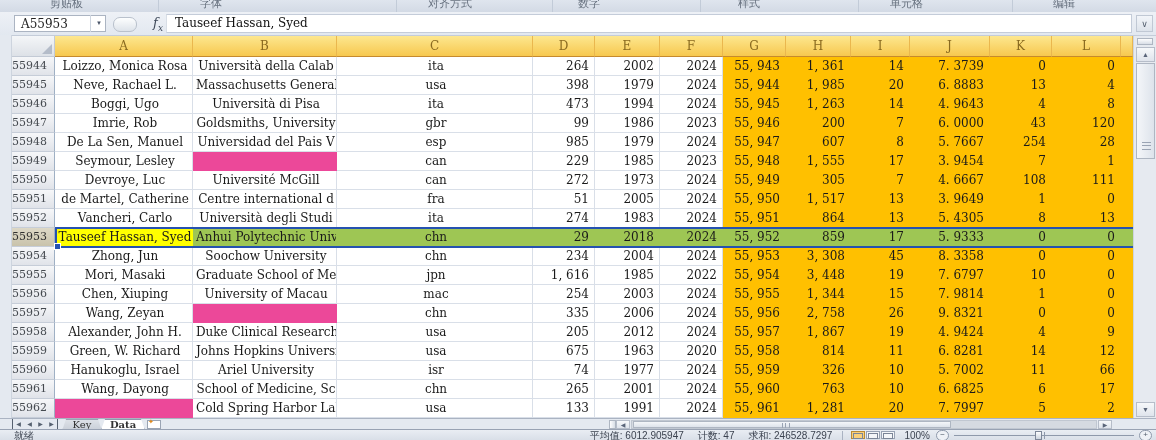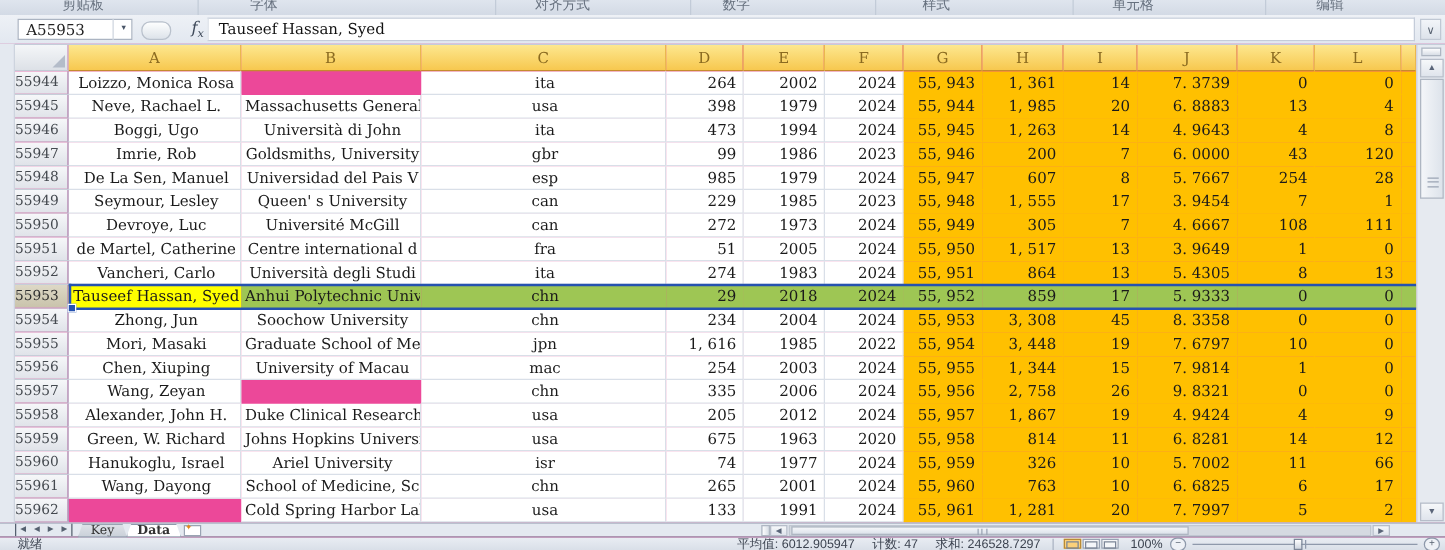--- a/index.html
+++ b/index.html
@@ -173,20 +173,21 @@
     <div class="ch c-j">J</div>
     <div class="ch c-k">K</div>
     <div class="ch c-l">L</div>
     <div class="ch c-m"></div>
   </div>
 
   <div class="grid-rows">
       <div class="row">
       <div class="cell c-rh rh">55944</div>
       <div class="cell c-a al">Loizzo, Monica Rosa</div>
+      <div class="cell c-b al">Università della Calab</div>
       <div class="cell c-c al">ita</div>
       <div class="cell c-d ar">264</div>
       <div class="cell c-e ar">2002</div>
       <div class="cell c-f ar">2024</div>
       <div class="cell c-g ar fill-orange">55, 943</div>
       <div class="cell c-h ar fill-orange">1, 361</div>
       <div class="cell c-i ar fill-orange">14</div>
       <div class="cell c-j ar fill-orange">7. 3739</div>
       <div class="cell c-k ar fill-orange">0</div>
       <div class="cell c-l ar fill-orange">0</div>
@@ -204,21 +205,21 @@
       <div class="cell c-h ar fill-orange">1, 985</div>
       <div class="cell c-i ar fill-orange">20</div>
       <div class="cell c-j ar fill-orange">6. 8883</div>
       <div class="cell c-k ar fill-orange">13</div>
       <div class="cell c-l ar fill-orange">4</div>
       <div class="cell c-m fill-orange"></div>
     </div>
       <div class="row">
       <div class="cell c-rh rh">55946</div>
       <div class="cell c-a al">Boggi, Ugo</div>
-      <div class="cell c-b al">Università di John</div>
+      <div class="cell c-b al">Università di Pisa</div>
       <div class="cell c-c al">ita</div>
       <div class="cell c-d ar">473</div>
       <div class="cell c-e ar">1994</div>
       <div class="cell c-f ar">2024</div>
       <div class="cell c-g ar fill-orange">55, 945</div>
       <div class="cell c-h ar fill-orange">1, 263</div>
       <div class="cell c-i ar fill-orange">14</div>
       <div class="cell c-j ar fill-orange">4. 9643</div>
       <div class="cell c-k ar fill-orange">4</div>
       <div class="cell c-l ar fill-orange">8</div>
@@ -252,21 +253,20 @@
       <div class="cell c-h ar fill-orange">607</div>
       <div class="cell c-i ar fill-orange">8</div>
       <div class="cell c-j ar fill-orange">5. 7667</div>
       <div class="cell c-k ar fill-orange">254</div>
       <div class="cell c-l ar fill-orange">28</div>
       <div class="cell c-m fill-orange"></div>
     </div>
       <div class="row">
       <div class="cell c-rh rh">55949</div>
       <div class="cell c-a al">Seymour, Lesley</div>
-      <div class="cell c-b al">Queen' s University</div>
       <div class="cell c-c al">can</div>
       <div class="cell c-d ar">229</div>
       <div class="cell c-e ar">1985</div>
       <div class="cell c-f ar">2023</div>
       <div class="cell c-g ar fill-orange">55, 948</div>
       <div class="cell c-h ar fill-orange">1, 555</div>
       <div class="cell c-i ar fill-orange">17</div>
       <div class="cell c-j ar fill-orange">3. 9454</div>
       <div class="cell c-k ar fill-orange">7</div>
       <div class="cell c-l ar fill-orange">1</div>

